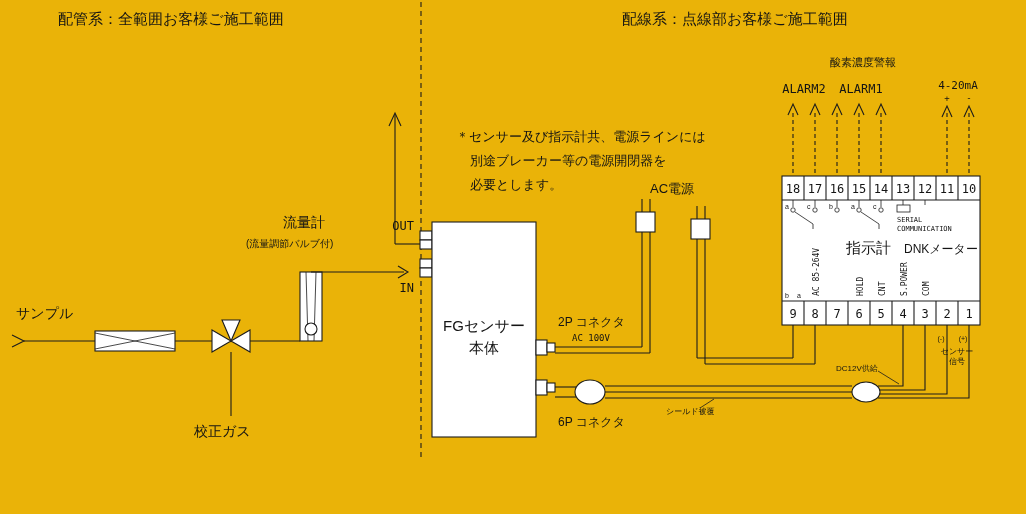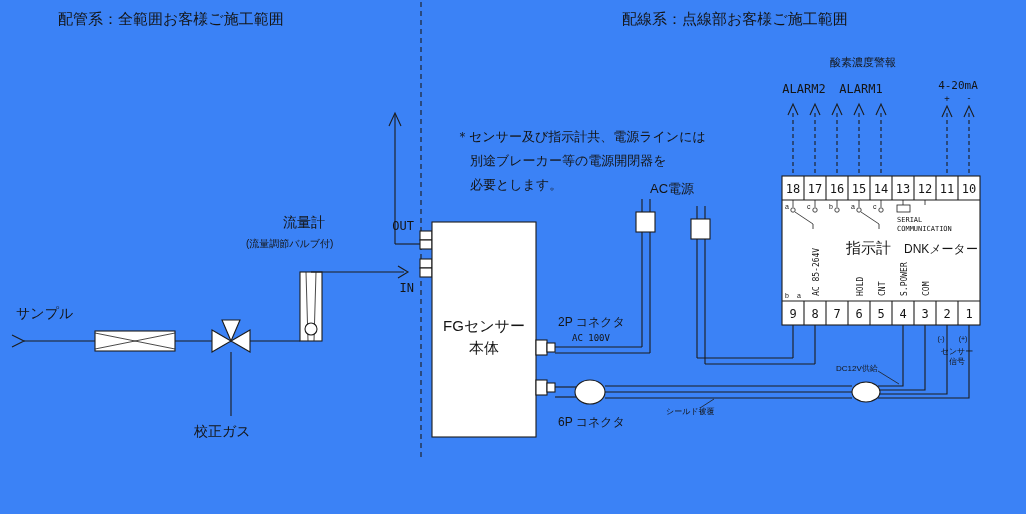--- a/index.html
+++ b/index.html
@@ -1,16 +1,16 @@
 <!DOCTYPE html>
 <html><head>
 <meta charset="utf-8">
 <style>
   html,body{margin:0;padding:0;background:#fff;}
-  .stage{position:relative;width:1026px;height:514px;background:#3b82f6;overflow:hidden;}
+  .stage{position:relative;width:1026px;height:514px;background:#eab308;overflow:hidden;}
   svg{display:block;}
   svg text{font-family:"Liberation Sans","DejaVu Sans",sans-serif;fill:#141414;}
   .mono{font-family:"DejaVu Sans Mono",monospace;}
   .s7{font-size:7px}.s8{font-size:8px}.s9{font-size:9px}.s10{font-size:10px}
   .s11{font-size:11px}.s12{font-size:12px}.s13{font-size:13px}.s14{font-size:14px}.s15{font-size:15px}
   .ln{stroke:#1c1c1c;stroke-width:1.1;fill:none;}
   .thin{stroke:#1c1c1c;stroke-width:0.8;fill:none;}
   .fillw{fill:#ffffff;stroke:#1c1c1c;stroke-width:1.1;}
   .dash{stroke-dasharray:5 4;}
   .dash2{stroke-dasharray:4 3;}

